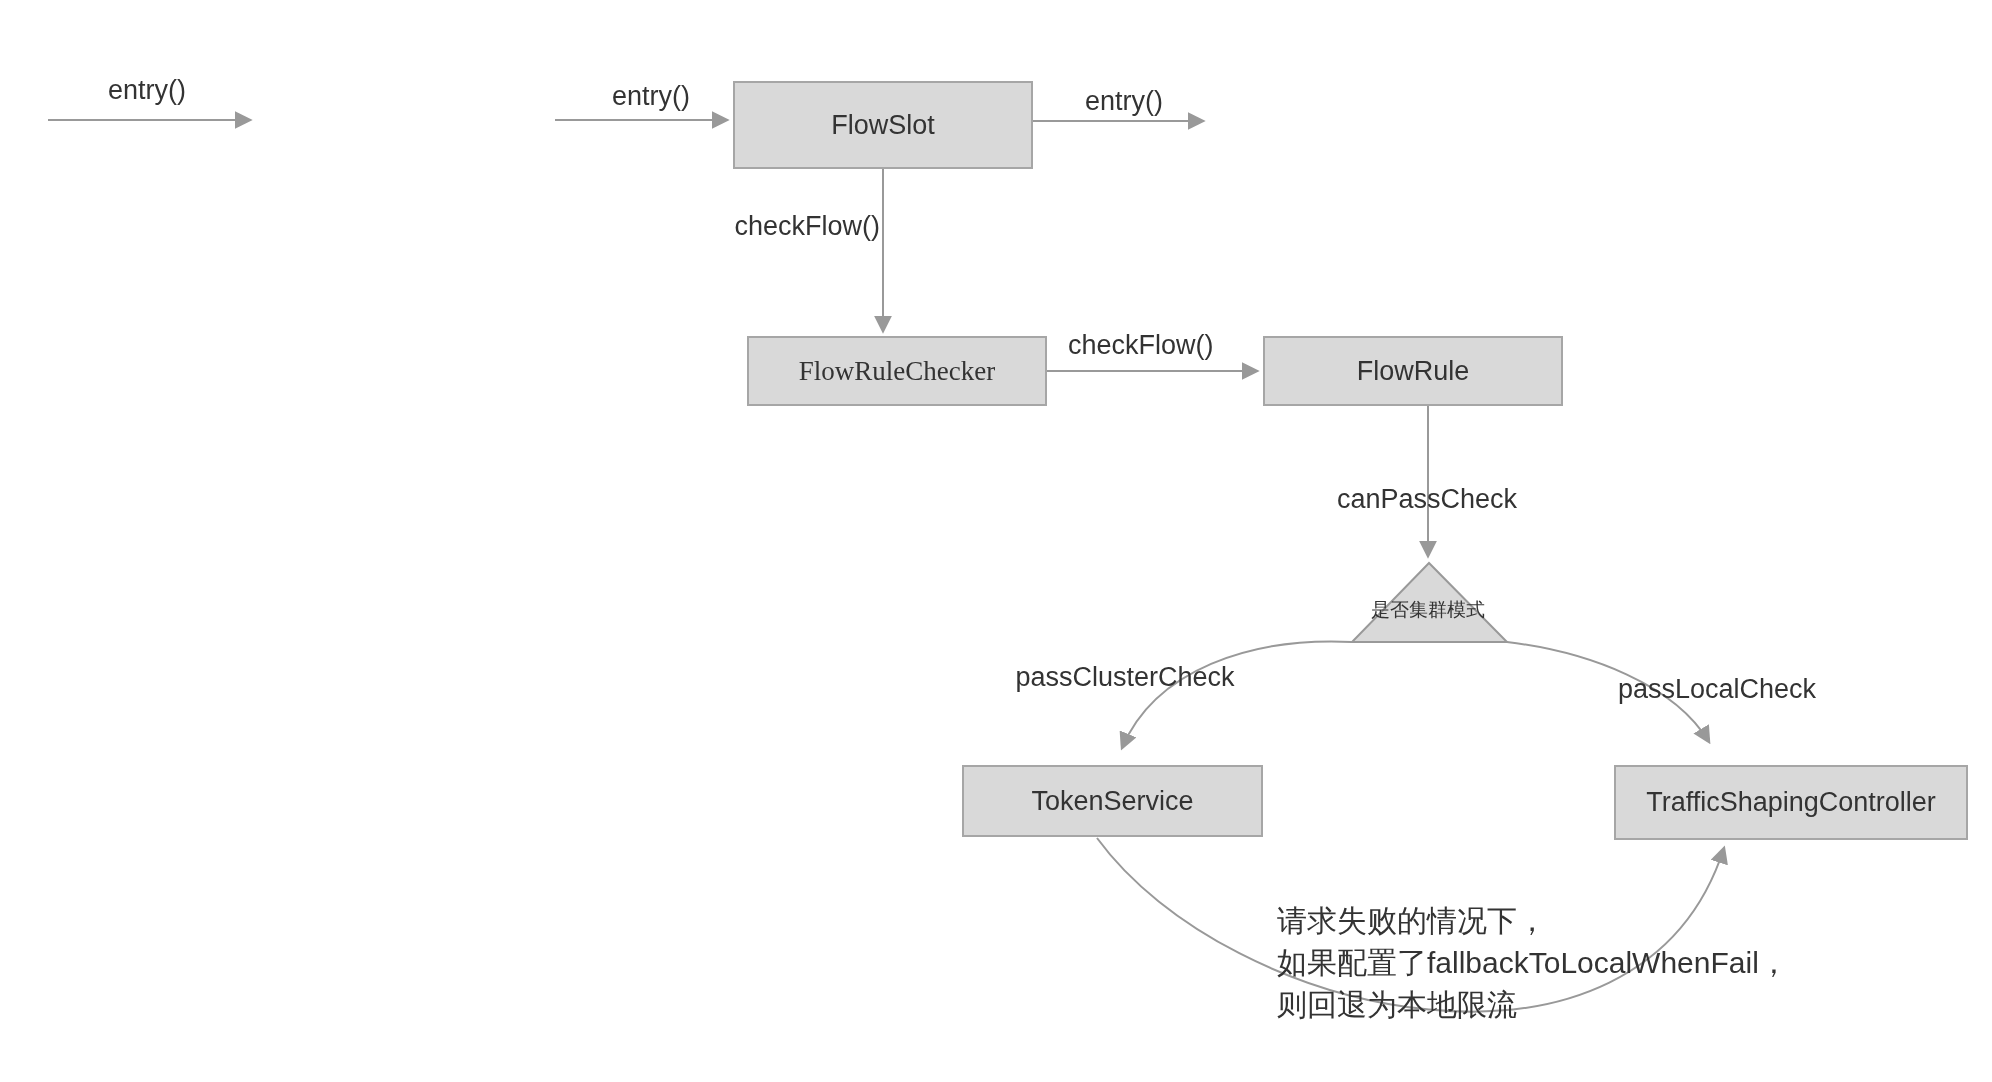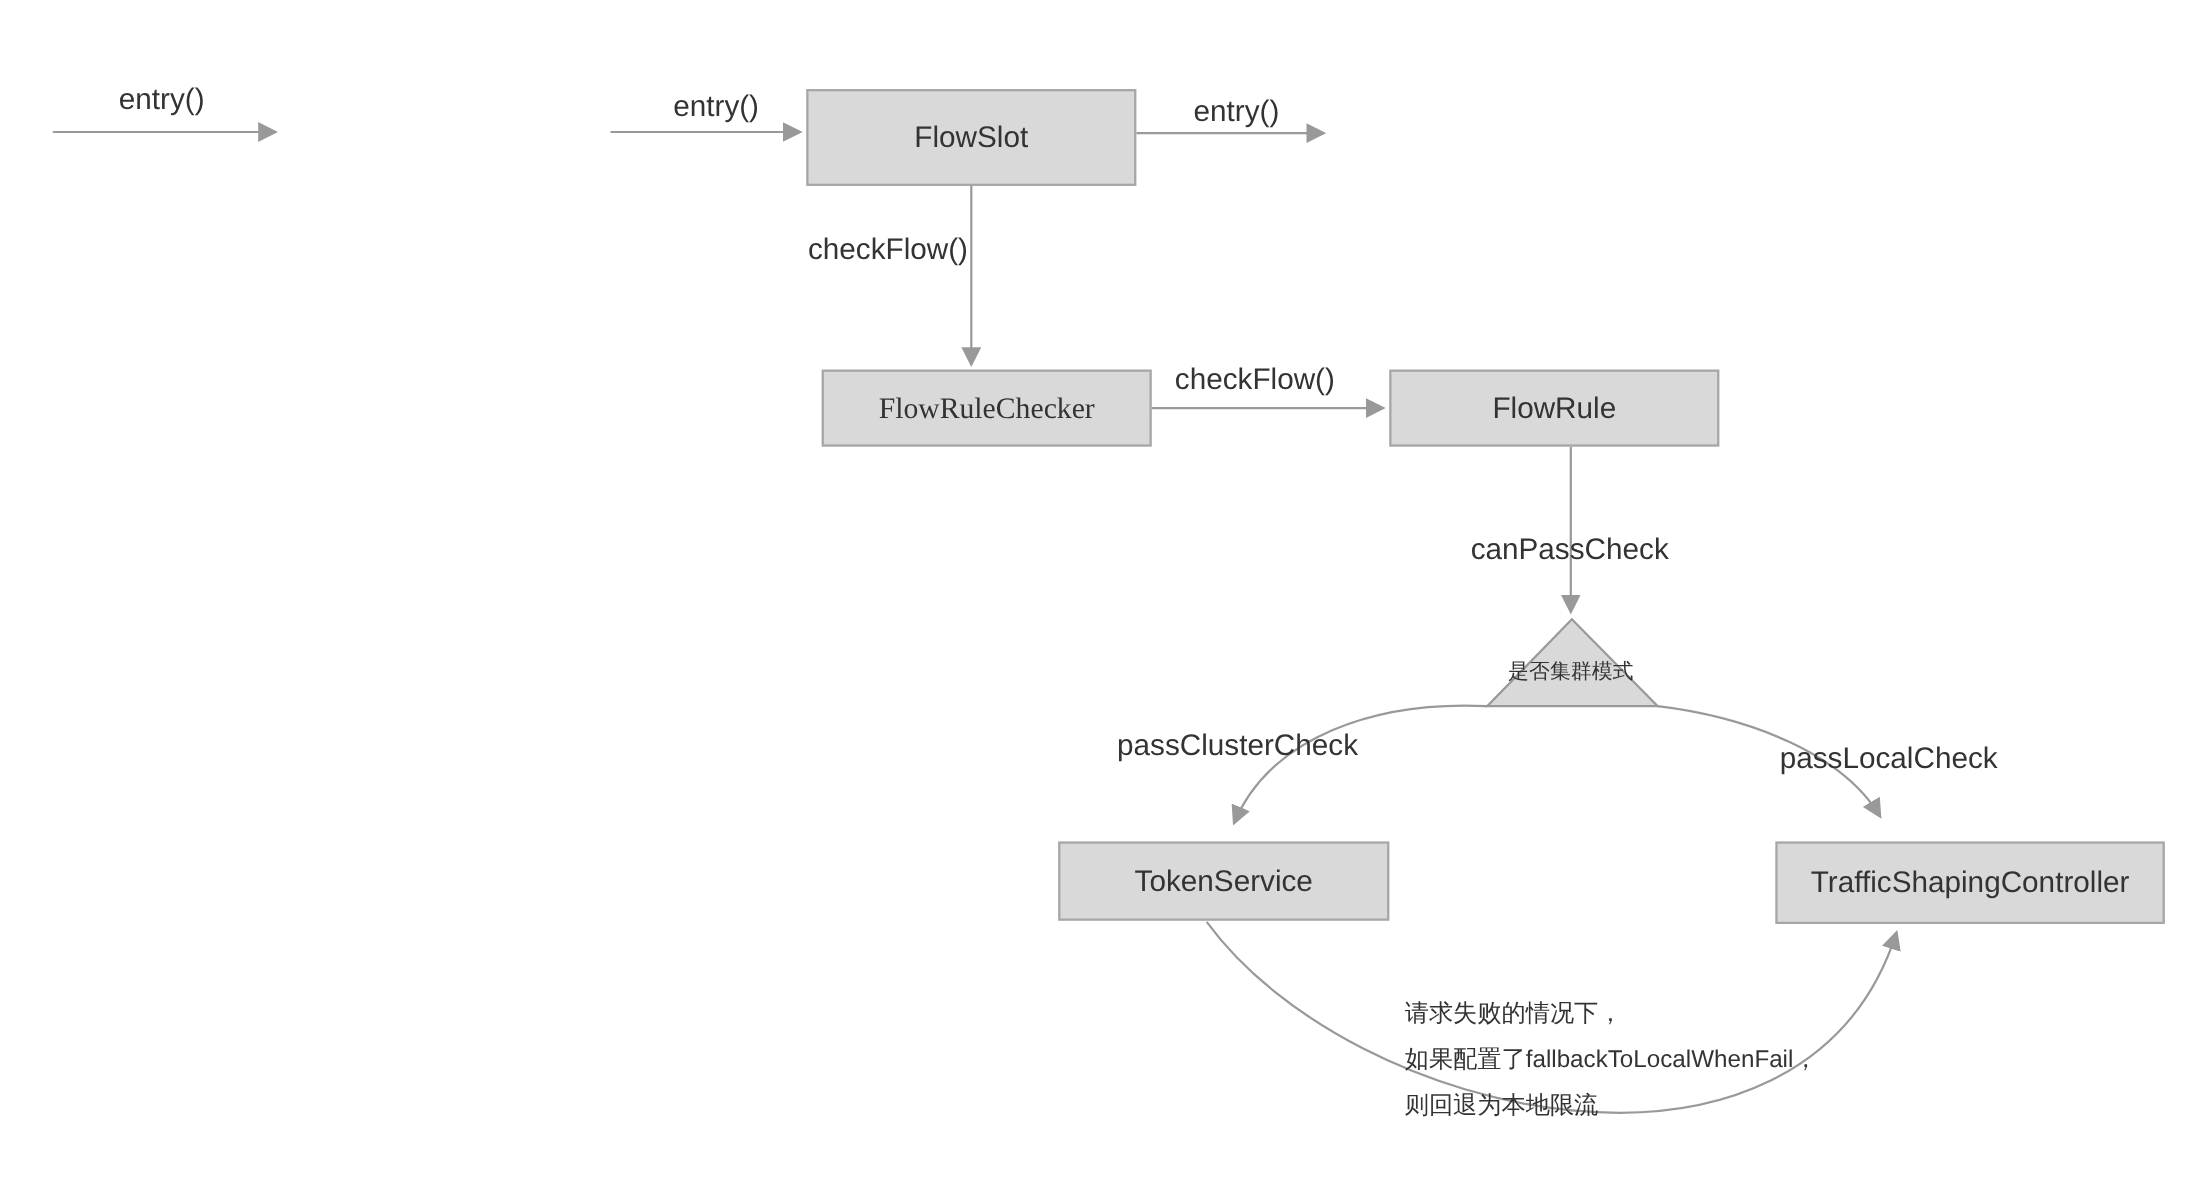--- a/index.html
+++ b/index.html
@@ -51,21 +51,21 @@
   .decision-label{
     position:absolute;
     font-size:19px;
     transform:translateX(-50%);
     white-space:nowrap;
     color:var(--text-color);
   }
   .note{
     position:absolute;
     left:1277px;top:900px;
-    font-size:22px;
+    font-size:30px;
     line-height:42px;
     color:var(--text-color);
     white-space:nowrap;
   }
 </style>
 </head>
 <body>
 
 <div class="canvas">
 

